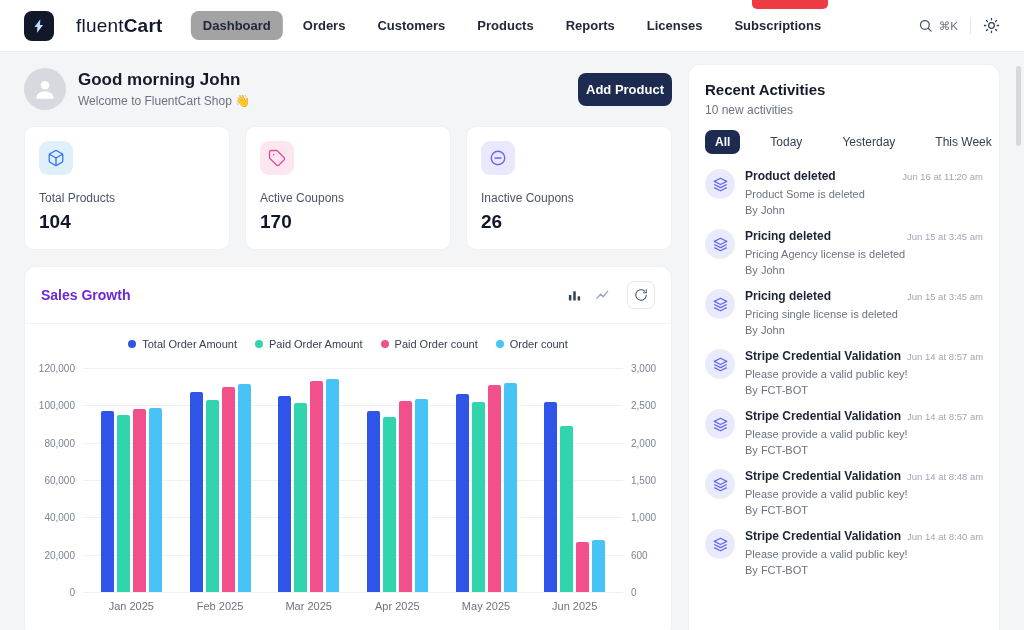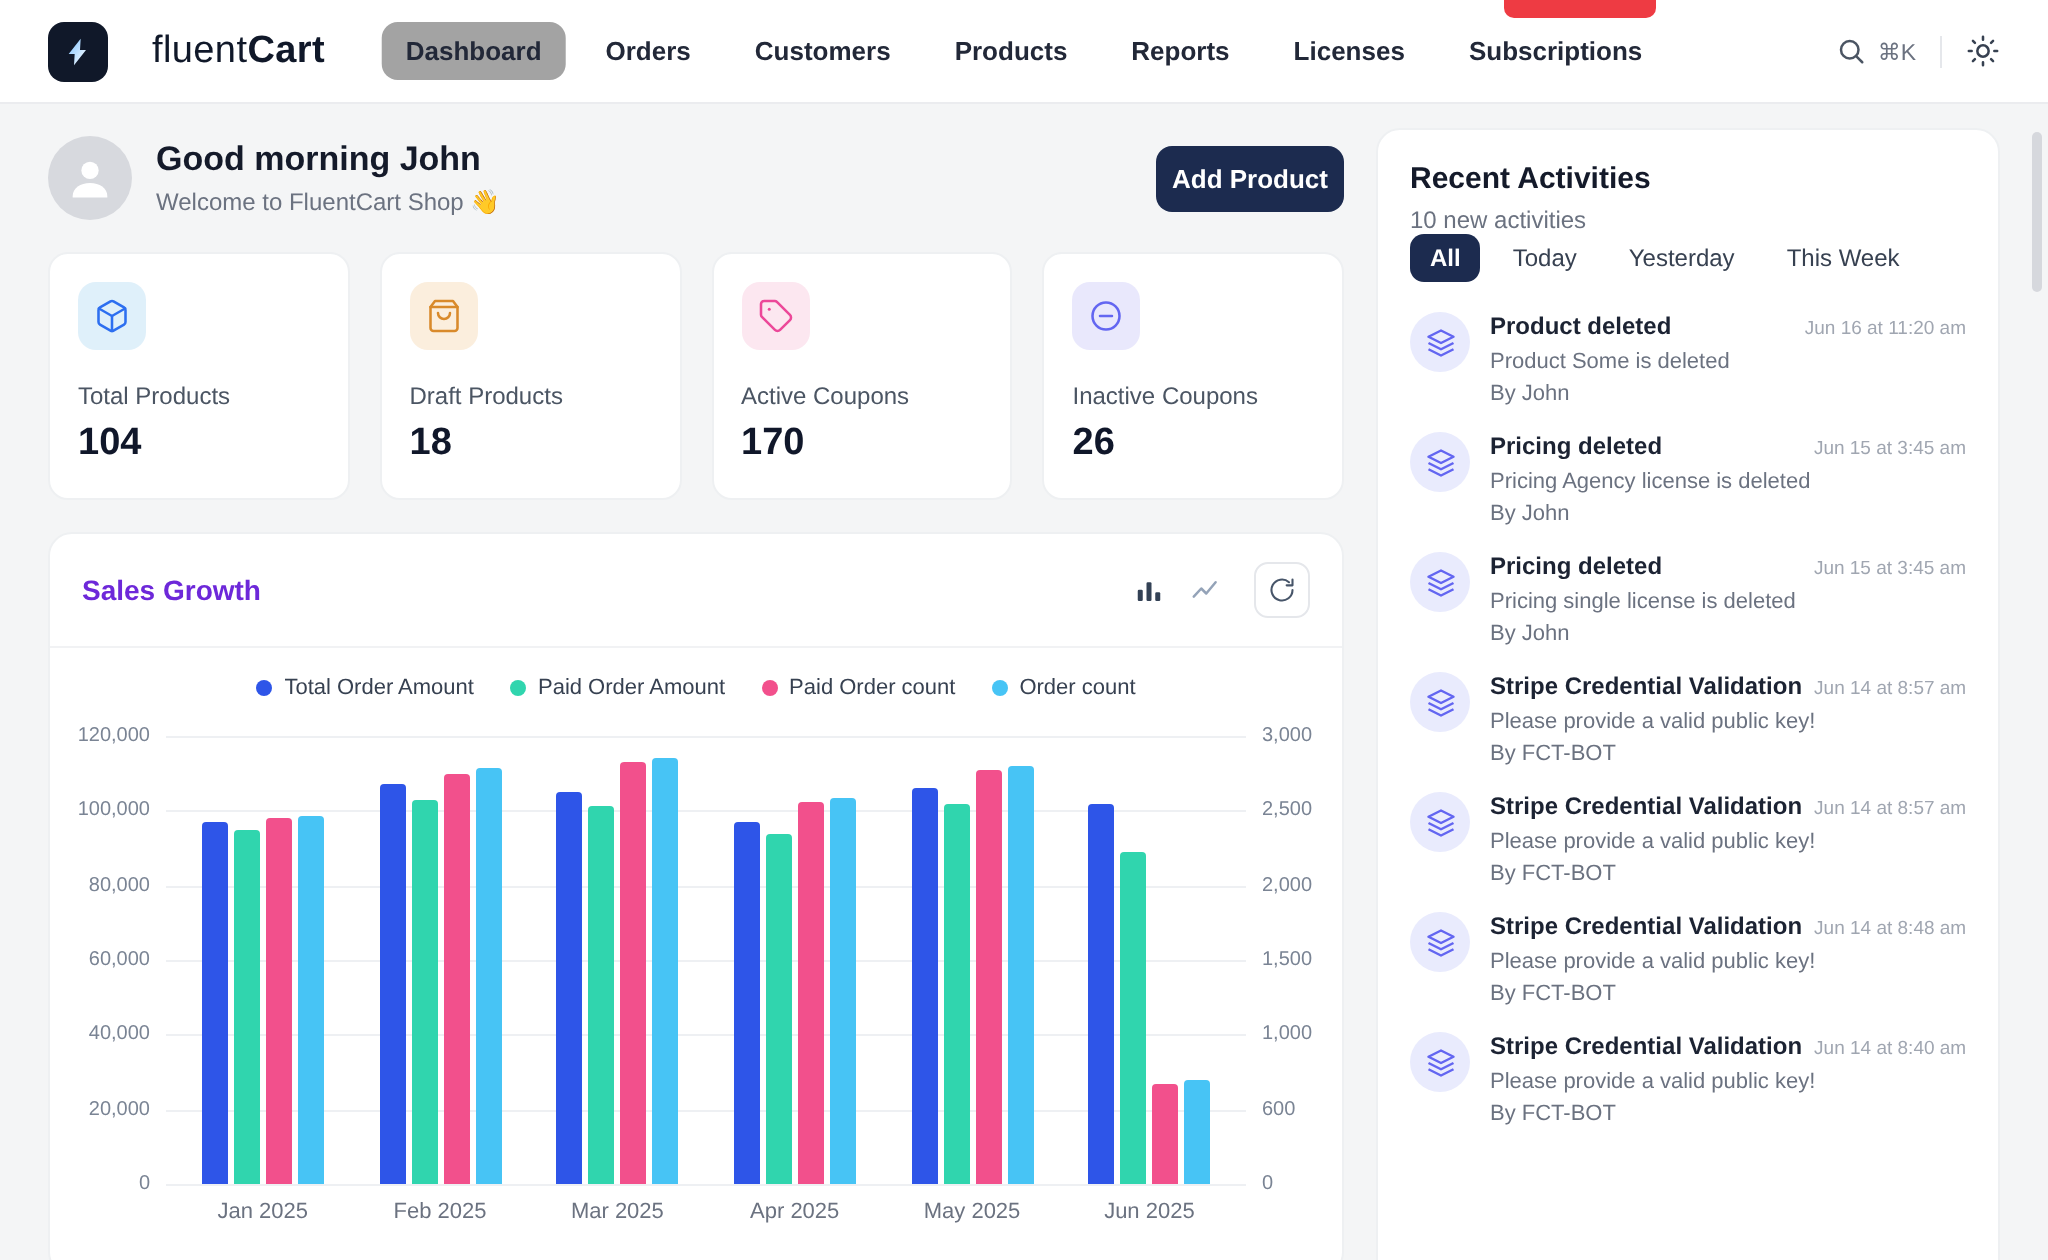--- a/index.html
+++ b/index.html
@@ -69,21 +69,21 @@
   .bar-groups { position:absolute; inset:0; display:flex; align-items:flex-end; padding:0 4px; }
   .bar-group { flex:1; display:flex; align-items:flex-end; justify-content:center; gap:3px; height:100%; }
   .bar { width:13px; border-radius:2px 2px 0 0; }
   .x-labels { display:flex; padding:0 4px; margin-top:8px; }
   .x-label { flex:1; text-align:center; font-size:11px; color:#6b7280; }
 
   
   .activities-card { background:#fff; border:1px solid #eef0f2; border-radius:12px; padding:16px; height:600px; overflow:hidden; }
   .act-card-title { font-size:15px; font-weight:700; color:#141a2a; }
   .act-card-sub { font-size:12px; color:#6b7280; margin-top:5px; }
-  .act-filters { display:flex; align-items:center; gap:6px; }
+  .act-filters { display:flex; align-items:center; gap:20px; margin-top:13px; }
   .act-filter { font-size:12px; color:#374151; padding:5px 10px; border-radius:7px; font-weight:500; white-space:nowrap; }
   .act-filter.active { background:#1c2b4f; color:#fff; font-weight:600; }
   .act-list { margin-top:15px; display:flex; flex-direction:column; gap:13px; }
   .activity-item { display:flex; gap:10px; }
   .act-icon { width:30px; height:30px; border-radius:50%; background:#e9ebfd; color:#6366f1; flex:none; display:grid; place-items:center; }
   .act-icon svg { width:15px; height:15px; }
   .act-body { flex:1; min-width:0; }
   .act-top { display:flex; justify-content:space-between; align-items:baseline; gap:6px; }
   .act-title { font-size:12px; font-weight:700; color:#1c2333; white-space:nowrap; }
   .act-time { font-size:9.5px; color:#a0a6b1; white-space:nowrap; }
@@ -179,31 +179,20 @@
             <svg viewBox="0 0 24 24" fill="none" stroke="currentColor" stroke-width="1.7" stroke-linecap="round" stroke-linejoin="round">
               <path d="M21 8a2 2 0 0 0-1-1.73l-7-4a2 2 0 0 0-2 0l-7 4A2 2 0 0 0 3 8v8a2 2 0 0 0 1 1.73l7 4a2 2 0 0 0 2 0l7-4A2 2 0 0 0 21 16Z"></path>
               <path d="m3.3 7 8.7 5 8.7-5"></path>
               <path d="M12 22V12"></path>
             </svg>
           </span>
           <div class="stat-label">Total Products</div>
           <div class="stat-value">104</div>
         </div>
 
-        <div class="stat-card">
-          <span class="stat-icon" style="background: rgb(251, 238, 221); color: rgb(217, 138, 43);">
-            <svg viewBox="0 0 24 24" fill="none" stroke="currentColor" stroke-width="1.7" stroke-linecap="round" stroke-linejoin="round">
-              <path d="M6 2 3 6v14a2 2 0 0 0 2 2h14a2 2 0 0 0 2-2V6l-3-4Z"></path>
-              <path d="M3 6h18"></path>
-              <path d="M16 10a4 4 0 0 1-8 0"></path>
-            </svg>
-          </span>
-          <div class="stat-label">Draft Products</div>
-          <div class="stat-value">18</div>
-        </div>
 
         <div class="stat-card">
           <span class="stat-icon" style="background: rgb(252, 231, 240); color: rgb(236, 72, 153);">
             <svg viewBox="0 0 24 24" fill="none" stroke="currentColor" stroke-width="1.7" stroke-linecap="round" stroke-linejoin="round">
               <path d="M12.6 2.6A2 2 0 0 0 11.2 2H4a2 2 0 0 0-2 2v7.2a2 2 0 0 0 .6 1.4l8.7 8.7a2.4 2.4 0 0 0 3.4 0l6.6-6.6a2.4 2.4 0 0 0 0-3.4z"></path>
               <circle cx="7.5" cy="7.5" r="1" fill="currentColor" stroke="none"></circle>
             </svg>
           </span>
           <div class="stat-label">Active Coupons</div>
           <div class="stat-value">170</div>

